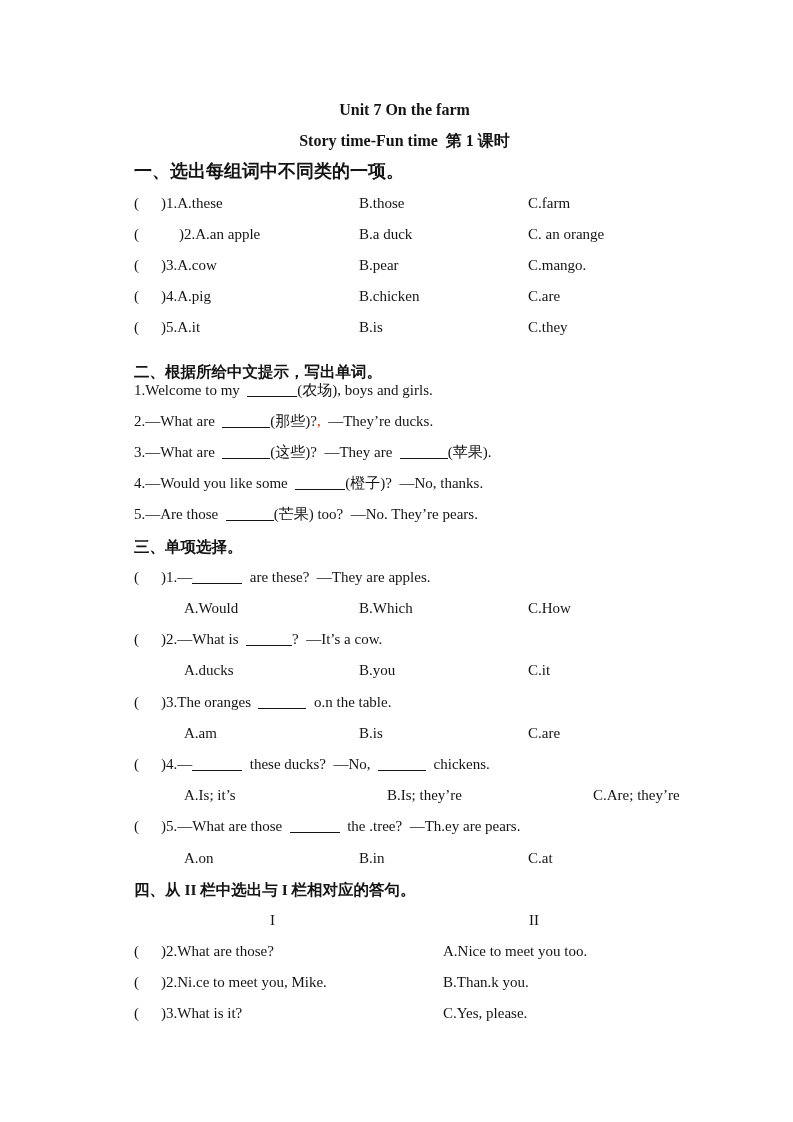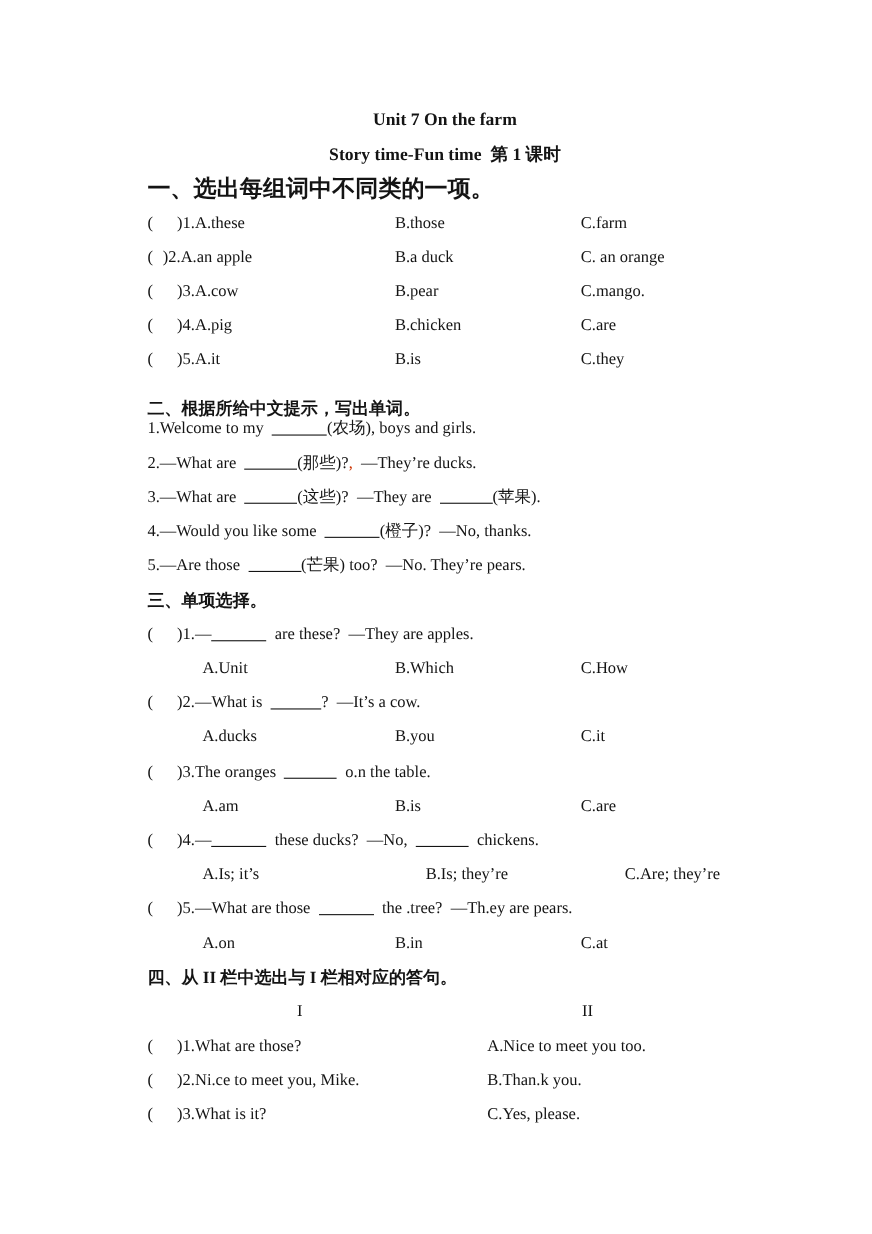--- a/index.html
+++ b/index.html
@@ -29,31 +29,31 @@
 
 <div class="page">
   <div class="content">
       <div class="line">
         <div class="cell-center" style="font-weight: bold; font-size: 16px;"><span>Unit 7 On the farm</span></div>
       </div>
       <div class="line">
         <div class="cell-center" style="font-weight: bold; font-size: 16px;"><span>Story time-Fun time  第 1 课时</span></div>
       </div>
       <div class="line">
-        <span class="cell" style="left: 118px; font-weight: bold; font-size: 21px; text-align: right;"><span>一、选出每组词中不同类的一项。</span></span>
+        <span class="cell" style="left: 118px; font-weight: bold; font-size: 18px; text-align: right;"><span>一、选出每组词中不同类的一项。</span></span>
       </div>
       <div class="line">
         <span class="cell" style="left: 118px;"><span>(</span></span>
         <span class="cell" style="left: 145px;"><span>)1.A.these</span></span>
         <span class="cell" style="left: 343px;"><span>B.those</span></span>
         <span class="cell" style="left: 512px;"><span>C.farm</span></span>
       </div>
       <div class="line">
         <span class="cell" style="left: 118px;"><span>(</span></span>
-        <span class="cell" style="left: 132px; font-family: Liberation Serif, serif;"><span>)2.A.an apple</span></span>
+        <span class="cell" style="left: 163px; font-family: Liberation Serif, serif;"><span>)2.A.an apple</span></span>
         <span class="cell" style="left: 343px;"><span>B.a duck</span></span>
         <span class="cell" style="left: 512px;"><span>C. an orange</span></span>
       </div>
       <div class="line">
         <span class="cell" style="left: 118px;"><span>(</span></span>
         <span class="cell" style="left: 145px;"><span>)3.A.cow</span></span>
         <span class="cell" style="left: 343px;"><span>B.pear</span></span>
         <span class="cell" style="left: 512px;"><span>C.mango.</span></span>
       </div>
       <div class="line">
@@ -87,21 +87,21 @@
         <span class="cell" style="left: 118px;"><span>5.—Are those  </span><span class="blank" style="width: 48px;"></span><span>(芒果) too?  —No. They’re pears.</span></span>
       </div>
       <div class="line">
         <span class="cell" style="left: 118px; font-weight: bold; font-size: 15.5px;"><span>三、单项选择。</span></span>
       </div>
       <div class="line">
         <span class="cell" style="left: 118px;"><span>(</span></span>
         <span class="cell" style="left: 145px;"><span>)1.—</span><span class="blank" style="width: 50px;"></span><span>  are these?  —They are apples.</span></span>
       </div>
       <div class="line">
-        <span class="cell" style="left: 168px;"><span>A.Unit</span></span>
+        <span class="cell" style="left: 168px;"><span>A.Would</span></span>
         <span class="cell" style="left: 343px;"><span>B.Which</span></span>
         <span class="cell" style="left: 512px;"><span>C.How</span></span>
       </div>
       <div class="line">
         <span class="cell" style="left: 118px;"><span>(</span></span>
         <span class="cell" style="left: 145px;"><span>)2.—What is  </span><span class="blank" style="width: 46px;"></span><span>?  —It’s a cow.</span></span>
       </div>
       <div class="line">
         <span class="cell" style="left: 168px;"><span>A.ducks</span></span>
         <span class="cell" style="left: 343px;"><span>B.you</span></span>
@@ -116,41 +116,41 @@
         <span class="cell" style="left: 343px;"><span>B.is</span></span>
         <span class="cell" style="left: 512px;"><span>C.are</span></span>
       </div>
       <div class="line">
         <span class="cell" style="left: 118px;"><span>(</span></span>
         <span class="cell" style="left: 145px;"><span>)4.—</span><span class="blank" style="width: 50px;"></span><span>  these ducks?  —No,  </span><span class="blank" style="width: 48px;"></span><span>  chickens.</span></span>
       </div>
       <div class="line">
         <span class="cell" style="left: 168px;"><span>A.Is; it’s</span></span>
         <span class="cell" style="left: 371px;"><span>B.Is; they’re</span></span>
-        <span class="cell" style="left: 552px;"><span>C.Are; they’re</span></span>
+        <span class="cell" style="left: 577px;"><span>C.Are; they’re</span></span>
       </div>
       <div class="line">
         <span class="cell" style="left: 118px;"><span>(</span></span>
         <span class="cell" style="left: 145px;"><span>)5.—What are those  </span><span class="blank" style="width: 50px;"></span><span>  the .tree?  —Th.ey are pears.</span></span>
       </div>
       <div class="line">
         <span class="cell" style="left: 168px;"><span>A.on</span></span>
         <span class="cell" style="left: 343px;"><span>B.in</span></span>
         <span class="cell" style="left: 512px; text-align: center;"><span>C.at</span></span>
       </div>
       <div class="line">
         <span class="cell" style="left: 118px; font-weight: bold; font-size: 15.5px;"><span>四、从 II 栏中选出与 I 栏相对应的答句。</span></span>
       </div>
       <div class="line">
         <span class="cell" style="left: 254px;"><span>I</span></span>
         <span class="cell" style="left: 513px;"><span>II</span></span>
       </div>
       <div class="line">
         <span class="cell" style="left: 118px;"><span>(</span></span>
-        <span class="cell" style="left: 145px;"><span>)1.What are those?</span></span>
+        <span class="cell" style="left: 145px;"><span>)2.What are those?</span></span>
         <span class="cell" style="left: 427px;"><span>A.Nice to meet you too.</span></span>
       </div>
       <div class="line">
         <span class="cell" style="left: 118px;"><span>(</span></span>
         <span class="cell" style="left: 145px;"><span>)2.Ni.ce to meet you, Mike.</span></span>
         <span class="cell" style="left: 427px;"><span>B.Than.k you.</span></span>
       </div>
       <div class="line">
         <span class="cell" style="left: 118px;"><span>(</span></span>
         <span class="cell" style="left: 145px;"><span>)3.What is it?</span></span>

